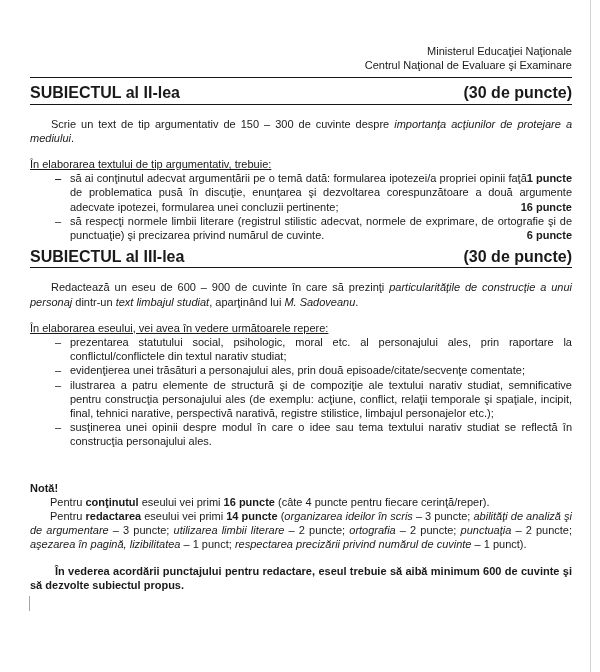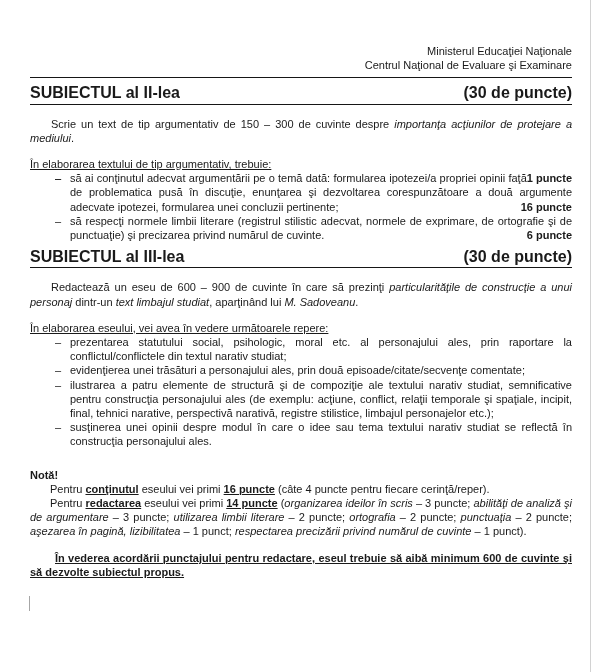--- a/index.html
+++ b/index.html
@@ -35,26 +35,26 @@
   .section-head.second { }
   .intro { margin-top: 12px; text-indent: 21px; text-align: justify; }
   .list-intro { margin-top: 12px; text-decoration: underline; }
   .item {
     position: relative;
     padding-left: 40px;
     text-align: justify;
   }
   .item .dash { position: absolute; left: 25px; }
   .pts { float: right; font-weight: bold; }
-  .note { margin-top: 19px; }
+  .note { margin-top: 32px; }
   .note-label { font-weight: bold; }
   .note p { margin: 0; text-indent: 20px; text-align: justify; }
   .final { margin-top: 12px; text-indent: 25px; text-align: justify; }
   .ri { font-style: italic; }
-  .rb { font-weight: bold; text-decoration: underline; }
+  .rb { font-weight: bold; }
   .edge-right {
     position: absolute;
     top: 0; right: 9px;
     width: 1px; height: 672px;
     background: var(--edge-color, #d2d2d2);
   }
   .cursor-mark {
     position: absolute;
     left: 29px; top: 596px;
     width: 1px; height: 15px;

